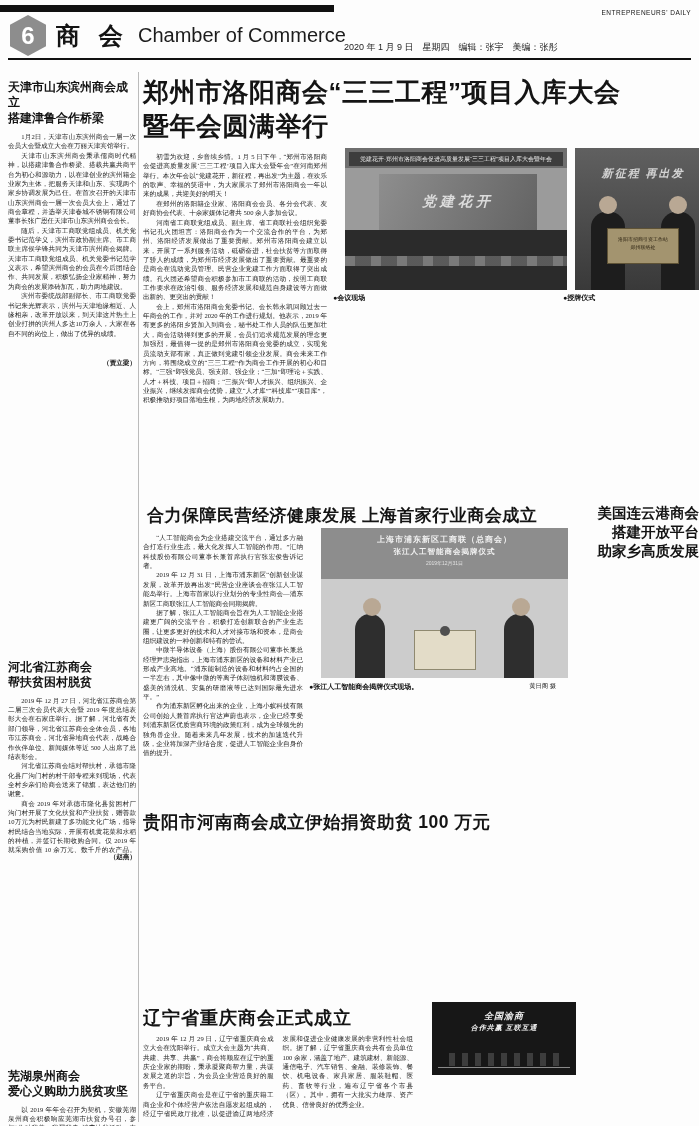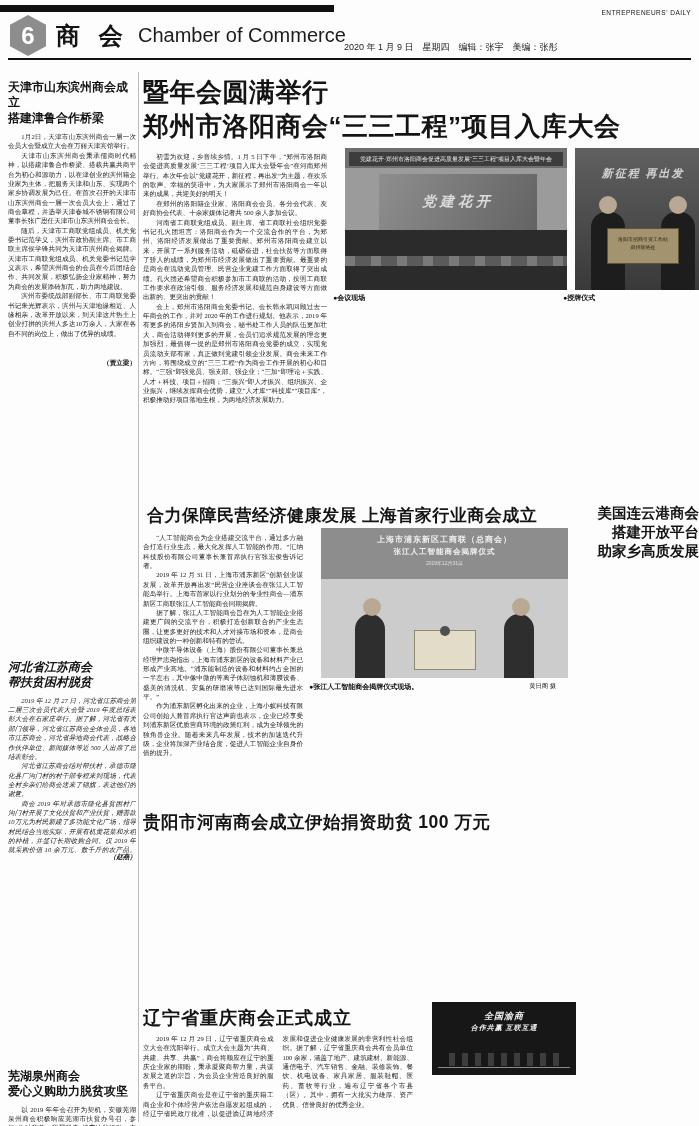--- a/index.html
+++ b/index.html
@@ -103,21 +103,21 @@
     </div>
   <div class="body-text" style="height:248px;margin-top:6px;">
       <p>1月2日，天津市山东滨州商会一届一次会员大会暨成立大会在万丽天津宾馆举行。</p>
       <p>天津市山东滨州商会秉承儒商时代精神，以搭建津鲁合作桥梁、搭载共赢共商平台为初心和源动力，以在津创业的滨州籍企业家为主体，把服务天津和山东、实现两个家乡协调发展为己任。在首次召开的天津市山东滨州商会一届一次会员大会上，通过了商会章程，并选举天津春城不锈钢有限公司董事长张广恩任天津市山东滨州商会会长。</p>
       <p>随后，天津市工商联党组成员、机关党委书记范学义，滨州市政协副主席、市工商联主席侯学锋共同为天津市滨州商会揭牌。天津市工商联党组成员、机关党委书记范学义表示，希望滨州商会的会员在今后团结合作、共同发展，积极弘扬企业家精神，努力为商会的发展添砖加瓦，助力两地建设。</p>
       <p>滨州市委统战部副部长、市工商联党委书记朱光辉表示，滨州与天津地缘相近、人缘相亲，改革开放以来，到天津这片热土上创业打拼的滨州人多达10万余人，大家在各自不同的岗位上，做出了优异的成绩。</p>
     </div>
   <span class="byline">（贾立梁）</span>
 </div>
 
-<div class="abs rel" style="left:8px;top:372px;width:128px;height:202px;font-style:italic;">
+<div class="abs rel" style="left:8px;top:372px;width:128px;height:202px;">
   <div class="t-sans ltitle">
       <p>河北省江苏商会</p>
       <p>帮扶贫困村脱贫</p>
     </div>
   <div class="body-text" style="height:160px;margin-top:5px;">
       <p>2019 年 12 月 27 日，河北省江苏商会第二届三次会员代表大会暨 2019 年度总结表彰大会在石家庄举行。据了解，河北省有关部门领导，河北省江苏商会全体会员，各地市江苏商会，河北省异地商会代表，战略合作伙伴单位、新闻媒体等近 500 人出席了总结表彰会。</p>
       <p>河北省江苏商会结对帮扶村，承德市隆化县厂沟门村的村干部专程来到现场，代表全村乡亲们给商会送来了锦旗，表达他们的谢意。</p>
       <p>商会 2019 年对承德市隆化县贫困村厂沟门村开展了文化扶贫和产业扶贫，赠善款10万元为村民新建了多功能文化广场，指导村民结合当地实际，开展有机黄花菜和水稻的种植，并签订长期收购合同。仅 2019 年就采购价值 10 余万元、数千斤的农产品。在现场，村民种植的有机黄花菜和有机大米等农产品包装精美，摆放整齐，被作为伴手礼送给了每个参会人员。江苏商会的善举，以实实在在行动解决了村民的实际困难，调动了村民种植的积极性，参会会员纷纷为江苏商会“点赞”。</p>
     </div>
   <span class="byline">（赵燕）</span>
@@ -128,22 +128,22 @@
       <p>芜湖泉州商会</p>
       <p>爱心义购助力脱贫攻坚</p>
     </div>
   <div class="body-text" style="height:178px;margin-top:5px;">
       <p>以 2019 年年会召开为契机，安徽芜湖泉州商会积极响应芜湖市扶贫办号召，参与“你种我养，我买我卖”消费扶贫活动，率先认购 500 斤无为稻虾田大米，助力打赢 2020 年脱贫攻坚“收官战”。</p>
     </div>
 
 </div>
 
 <div class="abs t-sans headline" style="left:143px;top:76px;width:556px;height:72px;">
+    <p>郑州市洛阳商会“三三工程”项目入库大会</p>
     <p>暨年会圆满举行</p>
-    <p>郑州市洛阳商会“三三工程”项目入库大会</p>
   </div>
 
 <div class="abs body-text" style="left:143px;top:152px;width:184px;height:371px;">
     <p>初雪为欢迎，乡音续乡情。1 月 5 日下午，“郑州市洛阳商会促进高质量发展‘三三工程’项目入库大会暨年会”在河南郑州举行。本次年会以“党建花开，新征程，再出发”为主题，在欢乐的歌声、幸福的笑语中，为大家展示了郑州市洛阳商会一年以来的成果，共迎美好的明天！</p>
     <p>在郑州的洛阳籍企业家、洛阳商会会员、各分会代表、友好商协会代表、十余家媒体记者共 500 余人参加会议。</p>
     <p>河南省工商联党组成员、副主席、省工商联社会组织党委书记孔火团坦言：洛阳商会作为一个交流合作的平台，为郑州、洛阳经济发展做出了重要贡献。郑州市洛阳商会建立以来，开展了一系列服务活动，砥砺奋进，社会扶贫等方面取得了骄人的成绩，为郑州市经济发展做出了重要贡献。最重要的是商会在流动党员管理、民营企业党建工作方面取得了突出成绩。孔火团还希望商会积极参加市工商联的活动，按照工商联工作要求在政治引领、服务经济发展和规范自身建设等方面做出新的、更突出的贡献！</p>
     <p>会上，郑州市洛阳商会党委书记、会长韩永凯回顾过去一年商会的工作，并对 2020 年的工作进行规划。他表示，2019 年有更多的洛阳乡贤加入到商会，秘书处工作人员的队伍更加壮大，商会活动得到更多的开展，会员们追求规范发展的理念更加强烈，最值得一提的是郑州市洛阳商会党委的成立，实现党员流动支部有家，真正做到党建引领企业发展。商会未来工作方向，将围绕成立的“三三工程”作为商会工作开展的初心和目标。“三强”即强党员、强支部、强企业；“三加”即理论＋实践、人才＋科技、项目＋招商；“三振兴”即人才振兴、组织振兴、企业振兴，继续发挥商会优势，建立“人才库”“科技库”“项目库”，积极推动好项目落地生根，为两地经济发展助力。</p>
   </div>
 
 <div class="abs photo p1" style="left:333px;top:148px;width:222px;height:142px;">

